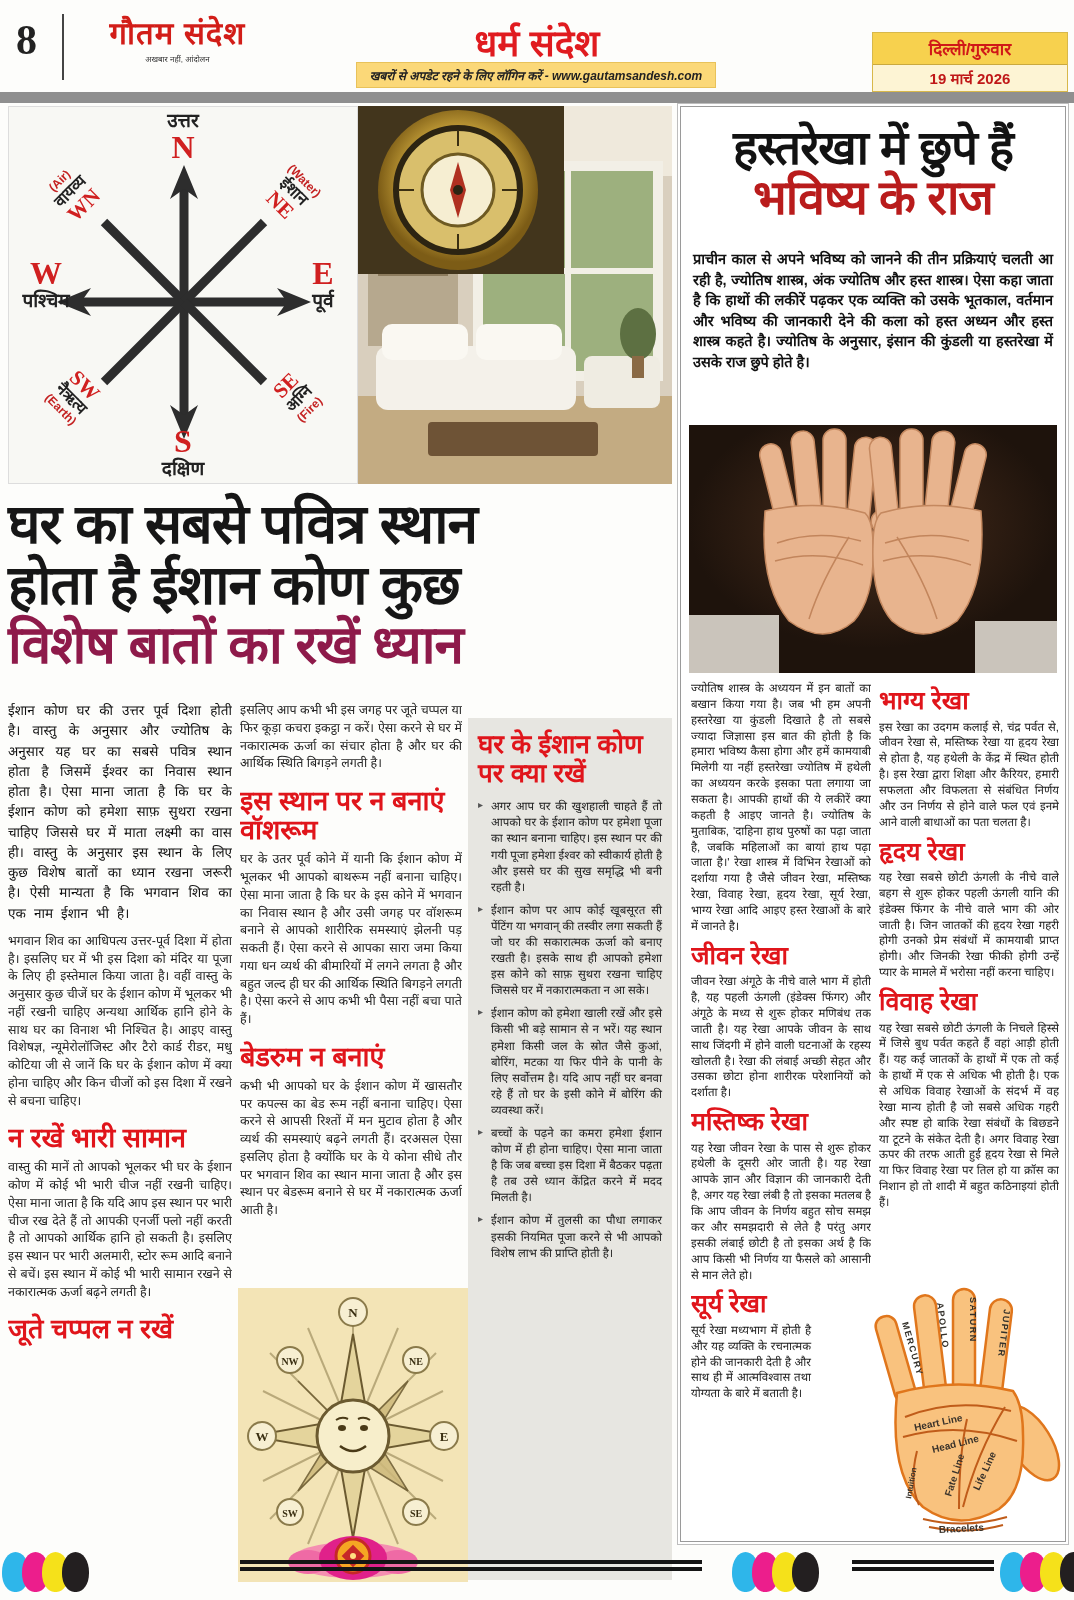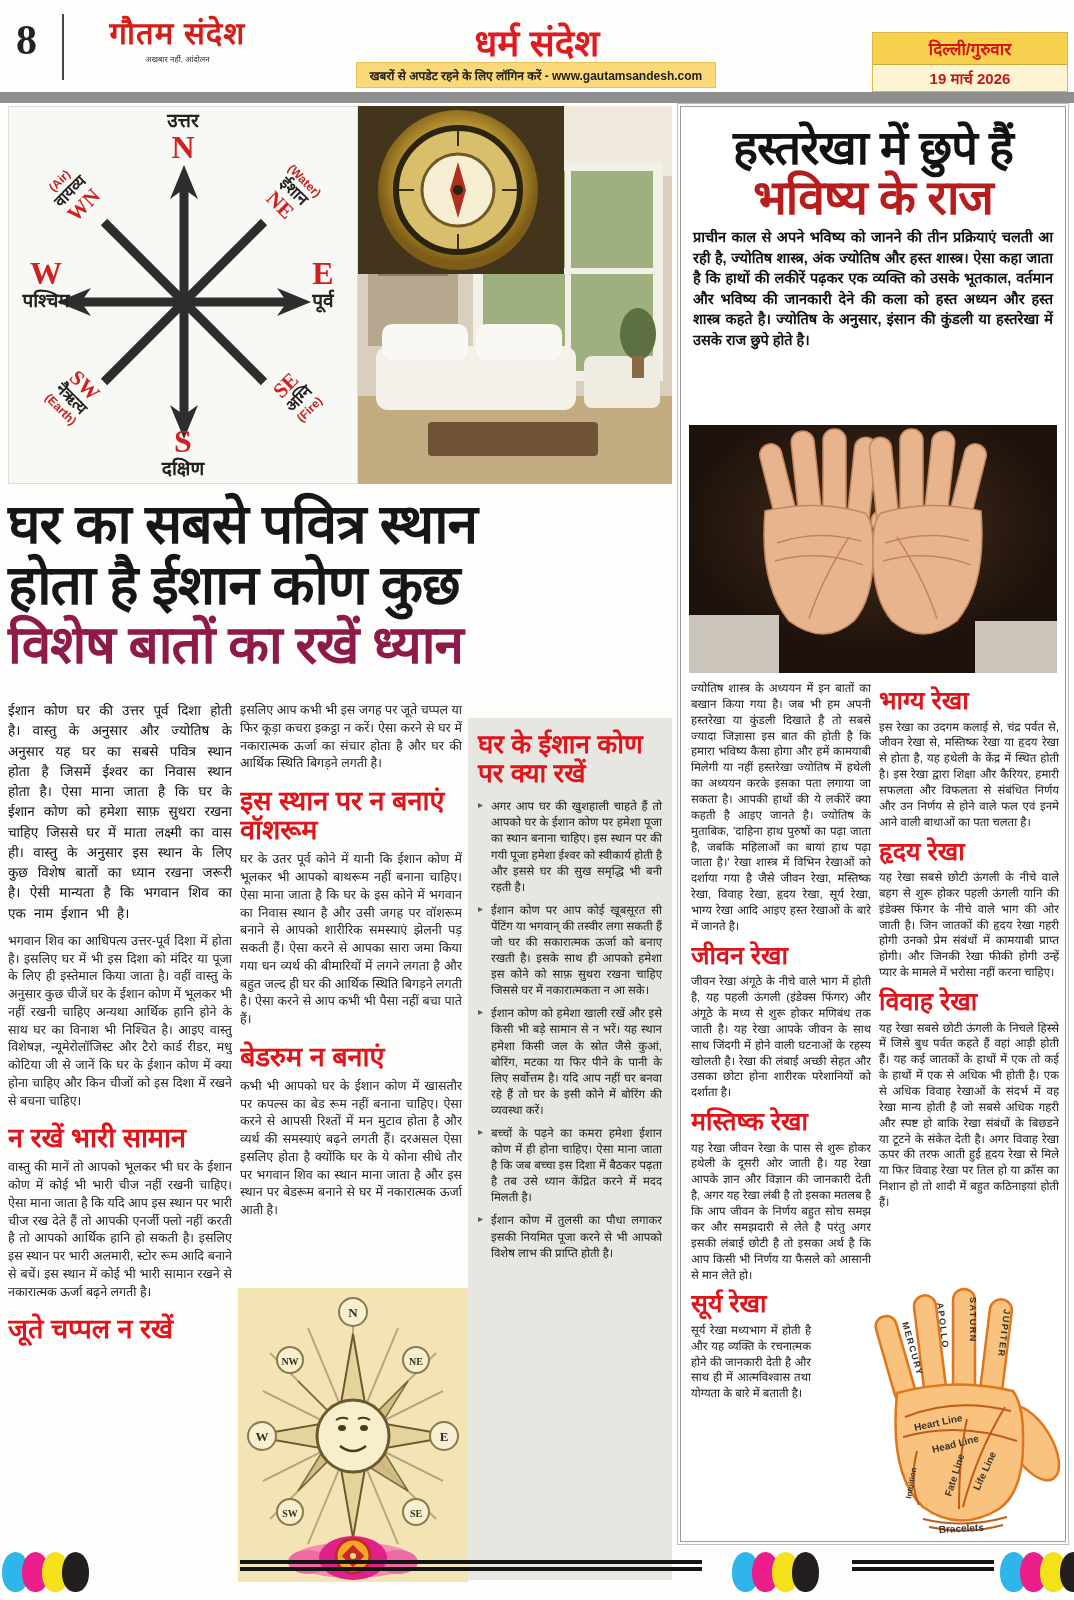--- a/index.html
+++ b/index.html
@@ -13,21 +13,21 @@
   .pagenum { position:absolute; left:16px; top:16px; font-family:"Liberation Serif",serif;
     font-size:42px; font-weight:bold; color:#222; }
   .head-rule { position:absolute; left:62px; top:14px; width:2px; height:66px; background:#444; }
   .masthead { position:absolute; left:70px; top:18px; width:215px; text-align:center; }
   .masthead .mh-main { font-size:31px; font-weight:bold; color:#d21d18; letter-spacing:1px; line-height:1; }
   .masthead .mh-tag { font-size:8px; color:#333; margin-top:4px; }
   .section-title { position:absolute; left:300px; right:300px; top:16px; text-align:center;
     font-size:37px; font-weight:bold; color:#e01b1f; }
   .login-strip { position:absolute; left:356px; top:62px; width:360px; height:26px;
     background:#fbd878; border:1px solid #e8c25a; font-size:12px; font-weight:bold; color:#222;
-    display:flex; align-items:center; justify-content:center; }
+    display:flex; align-items:center; justify-content:center;font-style:italic; }
   .edition-box { position:absolute; left:872px; top:32px; width:196px; height:60px;
     border:1px solid #d8b84a; }
   .edition-top { height:32px; background:#f7d14e; color:#d01818; font-weight:bold; font-size:17px;
     display:flex; align-items:center; justify-content:center; border-bottom:1px solid #caa93e; }
   .edition-date { height:26px; background:#fdf4d4; color:#c01818; font-weight:bold; font-size:15px;
     display:flex; align-items:center; justify-content:center; }
   .gray-bar { position:absolute; left:0; top:92px; width:1074px; height:11px; background:#8f8f8f; }
 
   
   #left-zone { position:absolute; left:8px; top:106px; width:664px; height:1438px; }
@@ -65,21 +65,21 @@
 
   .sun-photo { position:absolute; left:230px; top:1182px; width:230px; height:294px; overflow:hidden; }
 
   
   #right-zone { position:absolute; left:680px; top:106px; width:386px; height:1436px;
     border:1px solid #9a9a9a; box-shadow:0 0 0 2px #fff, 0 0 0 3px #bdbdbd; background:#fff; }
   .r-head-black { margin-top:16px; text-align:center; font-size:47px; font-weight:bold;
     color:#121212; line-height:1.05; letter-spacing:-1px; }
   .r-head-red { text-align:center; font-size:48px; font-weight:bold; color:#b91c1c;
     line-height:1.1; letter-spacing:-1px; }
-  .r-intro { margin:2px 12px 0; font-size:14.5px; font-weight:bold; line-height:1.42;
+  .r-intro { margin:24px 12px 0; font-size:14.5px; font-weight:bold; line-height:1.42;
     text-align:justify; color:#111; }
   .palms-photo { position:absolute; left:8px; top:318px; width:368px; height:248px; overflow:hidden; }
   .rcol { position:absolute; top:574px; overflow:hidden; }
   #rcolA { left:10px; width:180px; height:850px; }
   #rcolB { left:198px; width:180px; height:600px; }
   .r-p { font-size:11.5px; line-height:1.38; text-align:justify; color:#222; margin-bottom:7px; }
   .r-h { font-size:25px; line-height:1.1; font-weight:bold; color:#e0151b; margin:6px 0 5px; }
   .hand-diagram { position:absolute; right:4px; bottom:4px; width:206px; height:252px; overflow:hidden; background:#fff; }
 
   

